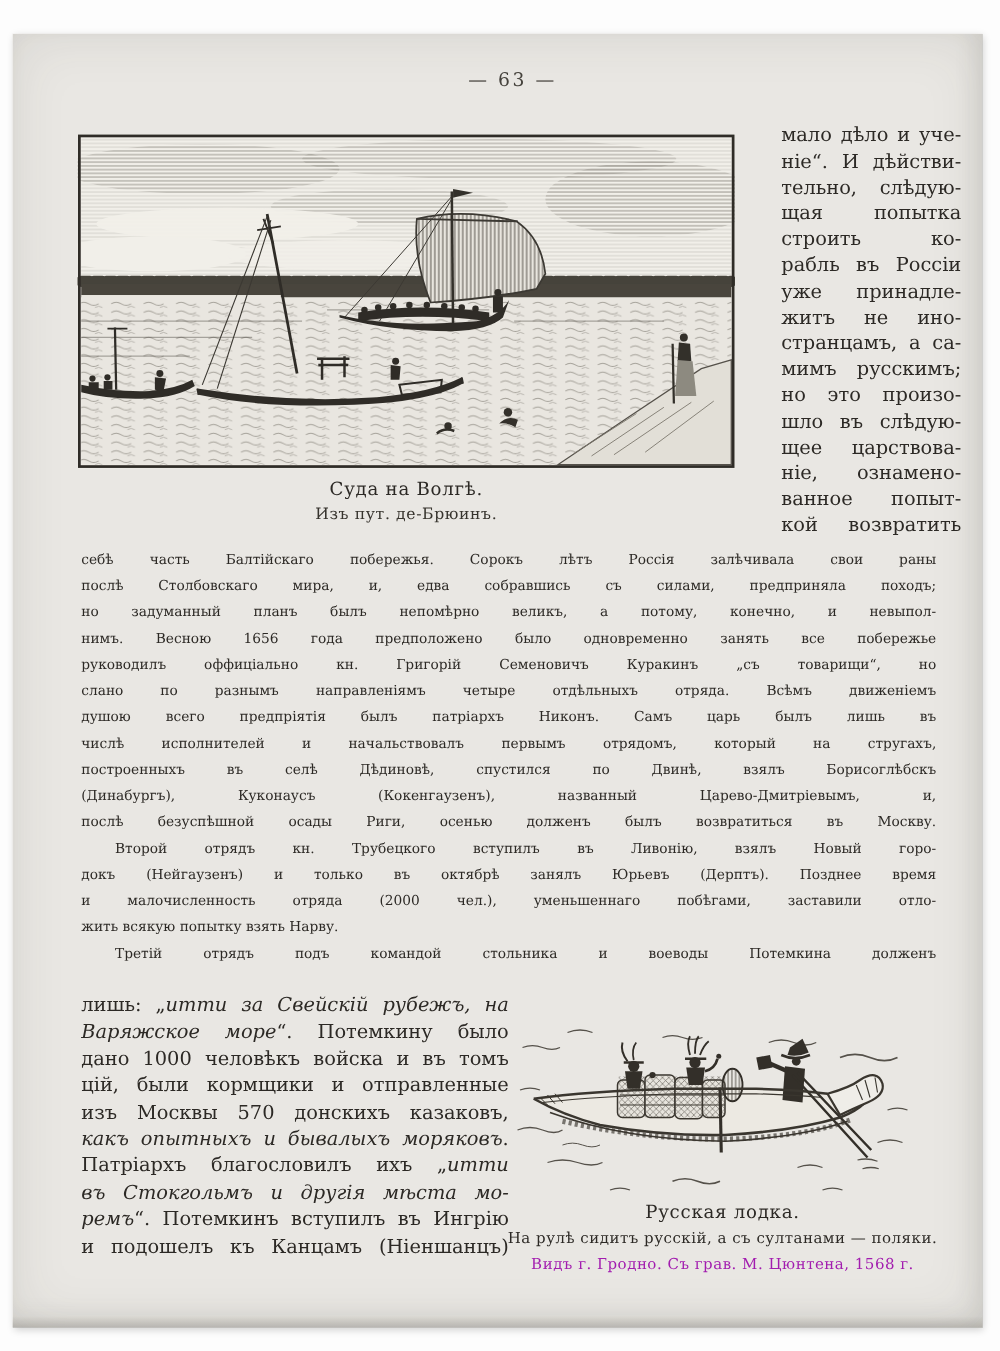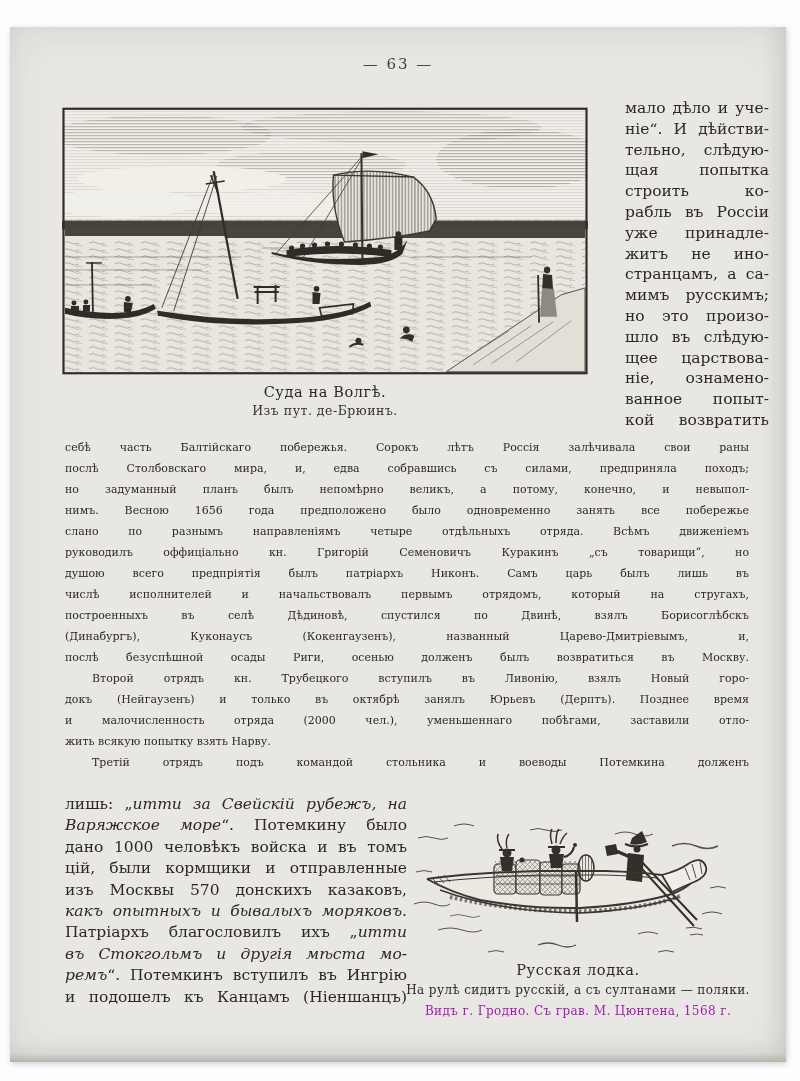--- a/index.html
+++ b/index.html
@@ -11,21 +11,21 @@
   .page{
     position:absolute;left:10px;top:27px;width:776px;height:1035px;
     background:#e9e7e3;color:#2c2925;
     box-shadow:inset 0 0 45px rgba(60,55,45,.10), inset -6px -8px 18px rgba(60,55,45,.10), 1px 2px 6px rgba(0,0,0,.18);
   }
   .page::after{
     content:"";position:absolute;left:0;right:0;bottom:0;height:9px;
     background:linear-gradient(to bottom, rgba(0,0,0,0), rgba(70,65,55,.18));
   }
   .pagenum{
-    position:absolute;left:0;top:28px;width:100%;text-align:center;
+    position:absolute;left:12px;top:28px;width:100%;text-align:center;
     font-size:15px;letter-spacing:2px;color:#45423c;
   }
   .fig1{position:absolute;left:52px;top:80px;width:526px;height:268px;}
   .fig2{position:absolute;left:400px;top:785px;width:335px;height:148px;}
   .fig1 svg,.fig2 svg{display:block;width:100%;height:100%;}
   .cap1{position:absolute;left:52px;top:356px;width:526px;text-align:center;}
   .cap1 .c-main{font-size:14.5px;line-height:19px;letter-spacing:.6px;}
   .cap1 .c-sub{font-size:12.5px;line-height:18px;letter-spacing:.5px;color:#36332d;}
   .cap2{position:absolute;left:392px;top:933px;width:352px;text-align:center;white-space:nowrap;}
   .cap2 .c-main{font-size:14.5px;line-height:20px;letter-spacing:.6px;}
@@ -174,22 +174,22 @@
       <div class="tline"><span>ніе, ознамено-</span></div>
       <div class="tline"><span>ванное попыт-</span></div>
       <div class="tline"><span>кой возвратить</span></div>
     </div>
 
   <div class="bodyblock">
       <div class="tline"><span>себѣ часть Балтійскаго побережья. Сорокъ лѣтъ Россія залѣчивала свои раны</span></div>
       <div class="tline"><span>послѣ Столбовскаго мира, и, едва собравшись съ силами, предприняла походъ;</span></div>
       <div class="tline"><span>но задуманный планъ былъ непомѣрно великъ, а потому, конечно, и невыпол-</span></div>
       <div class="tline"><span>нимъ. Весною 1656 года предположено было одновременно занять все побережье</span></div>
+      <div class="tline"><span>руководилъ оффиціально кн. Григорій Семеновичъ Куракинъ „съ товарищи“, но</span></div>
       <div class="tline"><span>слано по разнымъ направленіямъ четыре отдѣльныхъ отряда. Всѣмъ движеніемъ</span></div>
-      <div class="tline"><span>руководилъ оффиціально кн. Григорій Семеновичъ Куракинъ „съ товарищи“, но</span></div>
       <div class="tline"><span>душою всего предпріятія былъ патріархъ Никонъ. Самъ царь былъ лишь въ</span></div>
       <div class="tline"><span>числѣ исполнителей и начальствовалъ первымъ отрядомъ, который на стругахъ,</span></div>
       <div class="tline"><span>построенныхъ въ селѣ Дѣдиновѣ, спустился по Двинѣ, взялъ Борисоглѣбскъ</span></div>
       <div class="tline"><span>(Динабургъ), Куконаусъ (Кокенгаузенъ), названный Царево-Дмитріевымъ, и,</span></div>
       <div class="tline"><span>послѣ безуспѣшной осады Риги, осенью долженъ былъ возвратиться въ Москву.</span></div>
       <div class="tline indent"><span>Второй отрядъ кн. Трубецкого вступилъ въ Ливонію, взялъ Новый горо-</span></div>
       <div class="tline"><span>докъ (Нейгаузенъ) и только въ октябрѣ занялъ Юрьевъ (Дерптъ). Позднее время</span></div>
       <div class="tline"><span>и малочисленность отряда (2000 чел.), уменьшеннаго побѣгами, заставили отло-</span></div>
       <div class="tline noju"><span>жить всякую попытку взять Нарву.</span></div>
       <div class="tline indent"><span>Третій отрядъ подъ командой стольника и воеводы Потемкина долженъ</span></div>

